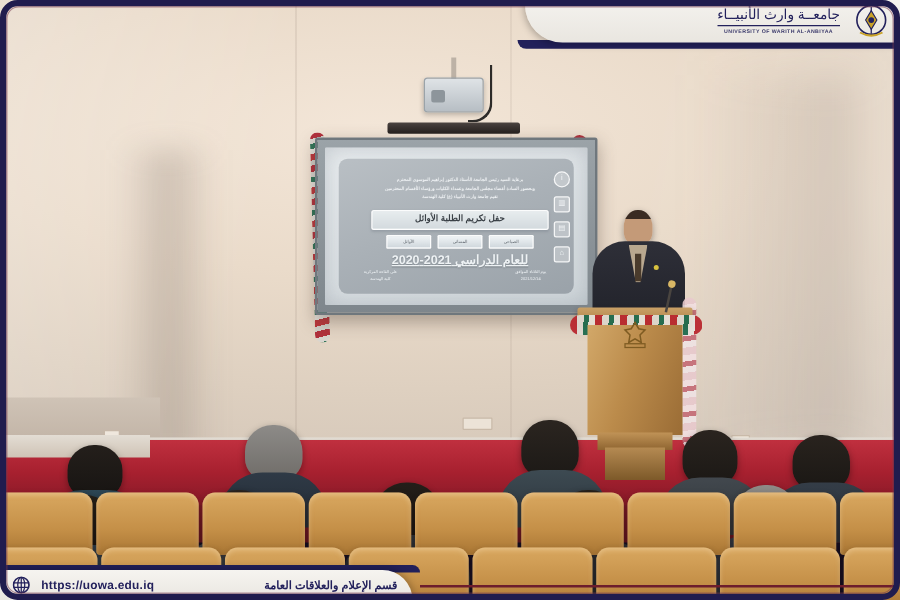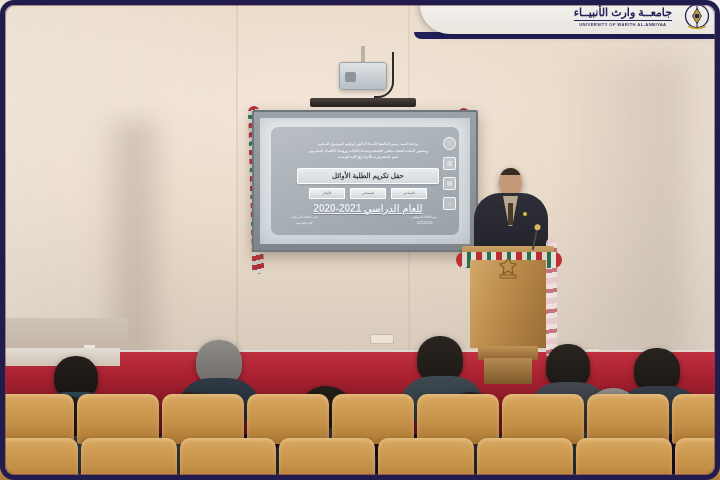--- a/index.html
+++ b/index.html
@@ -239,21 +239,21 @@
   }
   .header-plate-edge{
     position:absolute;right:0;top:32px;width:306px;height:7px;
     background:#22205a;border-bottom-left-radius:26px;
   }
   .hdr-inner{
     position:absolute;right:8px;top:2px;height:30px;
     display:flex;align-items:center;gap:10px;direction:rtl;
   }
   .uni-name-ar{
-    font-size:11px;font-weight:bold;color:#23215c;letter-spacing:.4px;
+    font-size:11px;font-weight:normal;color:#23215c;letter-spacing:.4px;
     line-height:13px;text-align:center;
   }
   .uni-name-en{
     font-size:4.2px;font-weight:bold;color:#3b3a6b;letter-spacing:.35px;
     text-align:center;line-height:6px;
   }
   .uni-rule{height:1px;background:#23215c;margin:1px 0;}
   .crest{
     width:30px;height:30px;flex:0 0 30px;position:relative;
   }
@@ -503,17 +503,33 @@
         </svg>
       </div>
       <div>
         <div class="uni-name-ar">جامعــة وارث الأنبيــاء</div>
         <div class="uni-rule"></div>
         <div class="uni-name-en">UNIVERSITY OF WARITH AL-ANBIYAA</div>
       </div>
     </div>
   </div>
 
+  <div class="footer">
+    <div class="ftr-rule"></div>
+    <div class="footer-plate-edge"></div>
+    <div class="footer-plate"></div>
+    <div class="ftr-inner">
+      <div class="globe">
+        <svg viewBox="0 0 14 14" width="14" height="14" aria-hidden="true">
+          <circle cx="7" cy="7" r="6.2" fill="none" stroke="#23215c" stroke-width="1.3"></circle>
+          <ellipse cx="7" cy="7" rx="2.8" ry="6.2" fill="none" stroke="#23215c" stroke-width="1"></ellipse>
+          <path d="M1 5.2 H13 M1 8.8 H13 M7 .8 V13.2" stroke="#23215c" stroke-width="1"></path>
+        </svg>
+      </div>
+      <a class="site-url" href="#" style="text-decoration:none;">https://uowa.edu.iq</a>
+      <div class="dept-ar">قسم الإعلام والعلاقات العامة</div>
+    </div>
+  </div>
 
   <div class="frame"></div>
   <div class="frame-inner"></div>
 
 </div>
 
 </body></html>

